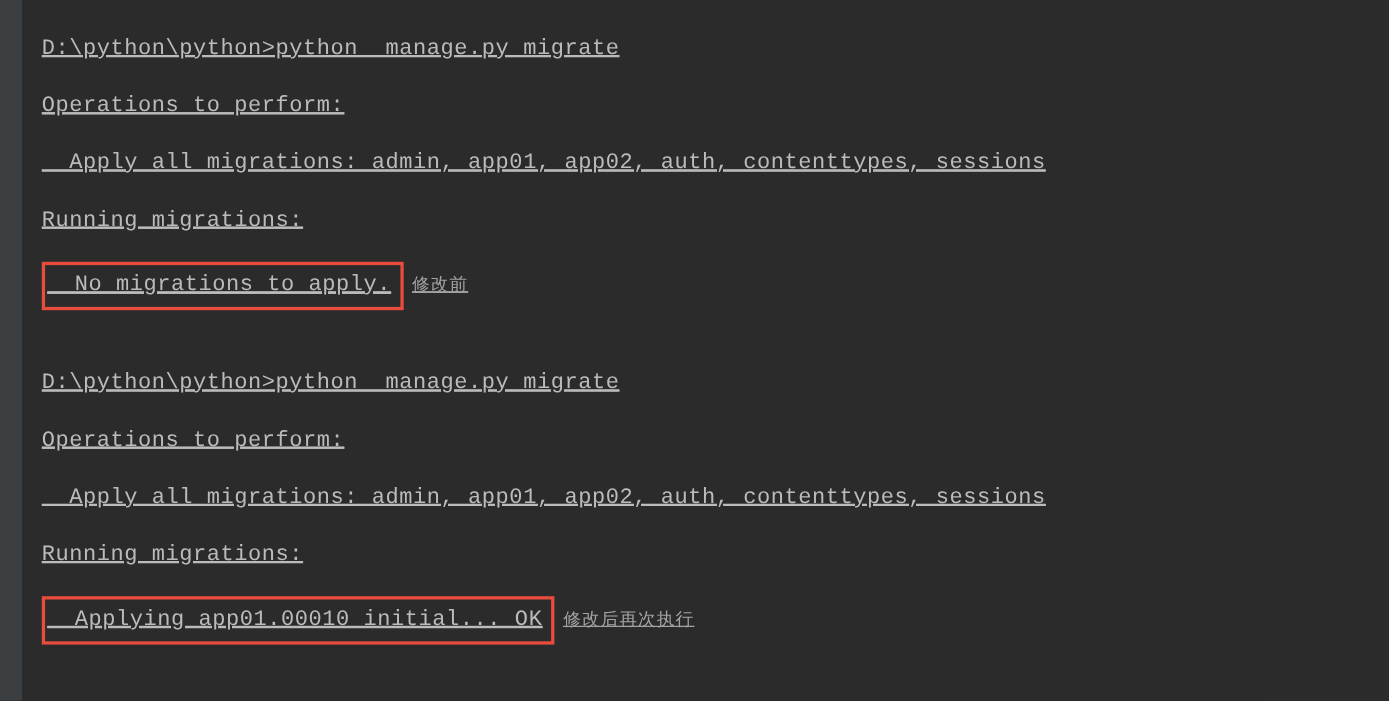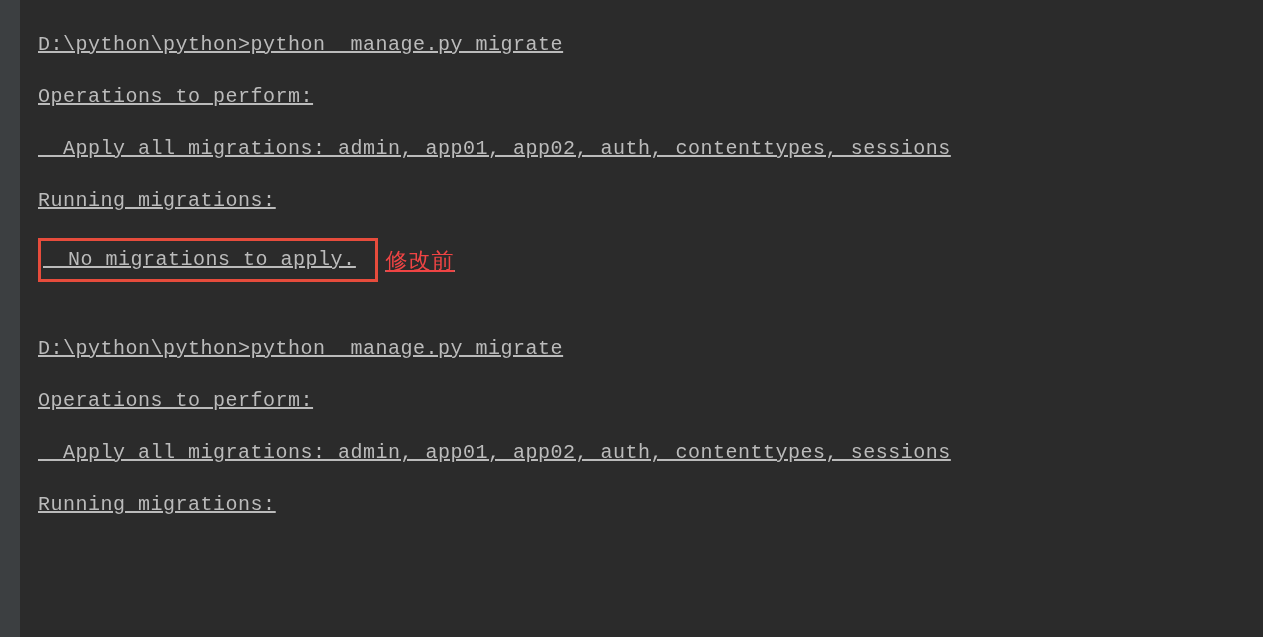--- a/index.html
+++ b/index.html
@@ -34,28 +34,28 @@
       white-space: pre;
       letter-spacing: 0.5px;
     }
     .boxed-container {
       display: flex;
       align-items: center;
       margin-bottom: 22px;
     }
     .red-box {
       border: 3px solid #e74c3c;
-      padding: 4px 19px 4px 2px;
+      padding: 4px 8px 4px 2px;
       display: inline-block;
       white-space: pre;
       letter-spacing: 0.5px;
     }
     .annotation {
-      color: #ef4444;
-      font-size: 22px;
+      color: #a3a3a3;
+      font-size: 16px;
       margin-left: 8px;
       font-family: 'SimSun', 'Microsoft YaHei', sans-serif;
       font-weight: normal;
       letter-spacing: 1px;
       text-align: center;
     }
     .spacer {
       height: 30px;
     }
   </style>
@@ -76,14 +76,18 @@
     <span class="annotation">修改前</span>
   </div>
 
   <div class="spacer"></div>
 
   <div class="line">D:\python\python&gt;python  manage.py migrate</div>
   <div class="line">Operations to perform:</div>
   <div class="line">  Apply all migrations: admin, app01, app02, auth, contenttypes, sessions</div>
   <div class="line">Running migrations:</div>
 
+  <div class="boxed-container">
+    <span class="red-box">  Applying app01.00010_initial... OK</span>
+    <span class="annotation">修改后再次执行</span>
+  </div>
 
 </div>
 
 </body></html>

